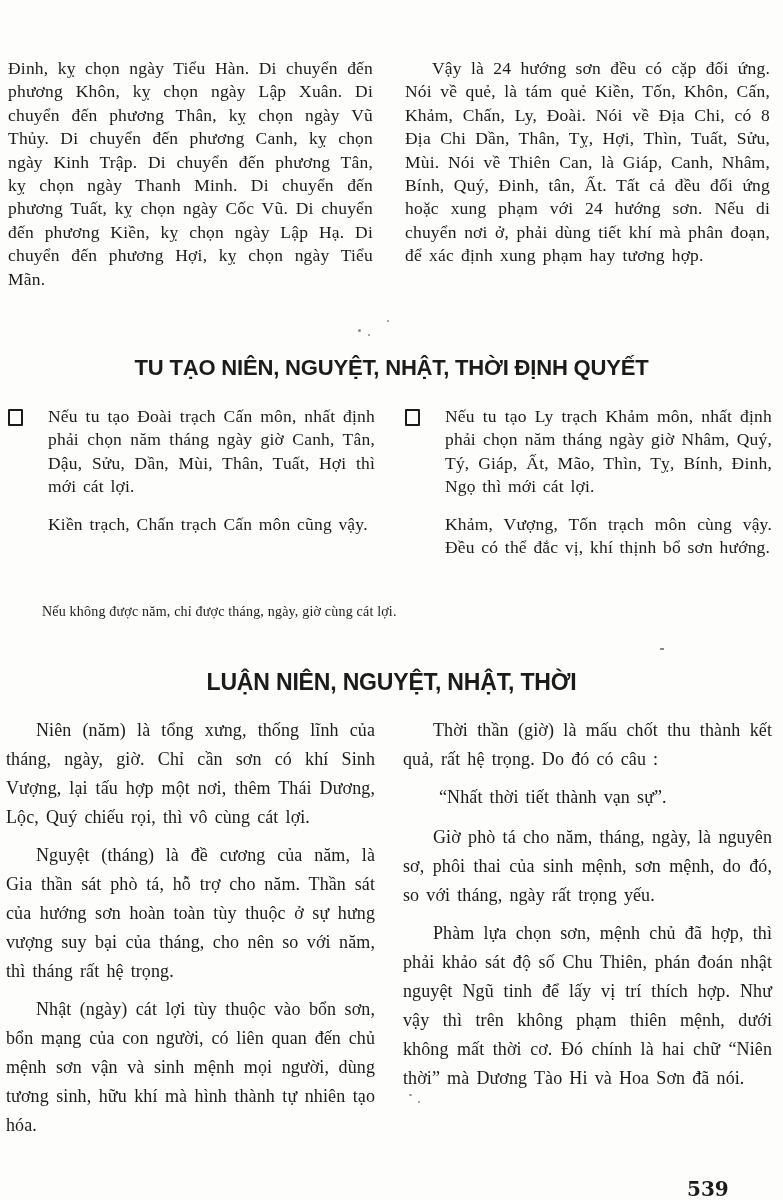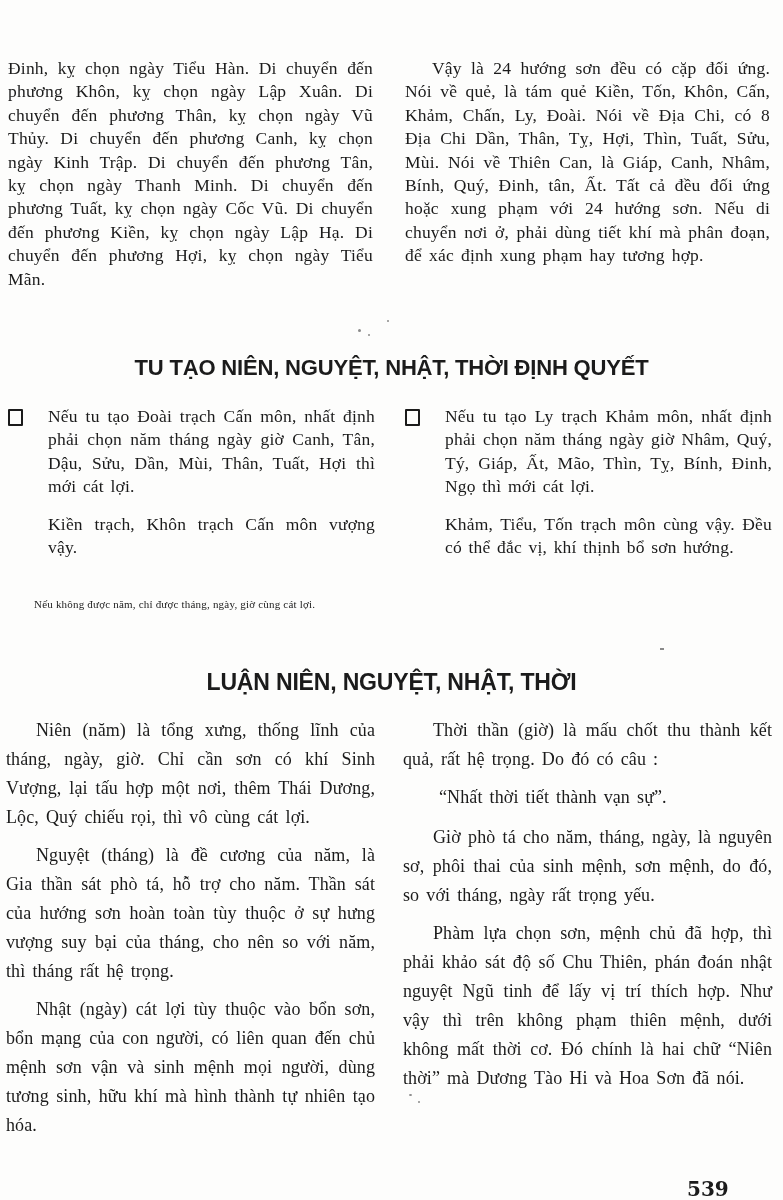--- a/index.html
+++ b/index.html
@@ -53,21 +53,21 @@
     margin:0;
     font-size:17.5px;line-height:23.4px;
     text-align:justify;
     letter-spacing:.2px;
     word-spacing:2px;
   }
   .bullet .bullet-text p + p{margin-top:14px;}
   
   .note-line{
     position:absolute;top:589px;left:30px;width:720px;
-    margin:4px;font-size:11px;line-height:22px;
+    margin:12px;font-size:14px;line-height:22px;
     letter-spacing:.2px;
   }
   
   .lower-block{
     position:absolute;top:716px;left:6px;width:766px;
     display:grid;grid-template-columns:1fr 1fr;column-gap:28px;
   }
   .lower-block p{
     margin:0 0 9px 0;
     font-size:18px;line-height:29px;
@@ -107,30 +107,30 @@
 
   <div class="heading heading-1">TU TẠO NIÊN, NGUYỆT, NHẬT, THỜI ĐỊNH QUYẾT</div>
 
   <div class="bullets">
     <div class="bullet">
       <span class="marker-cell">
         <span class="checkbox"></span>
       </span>
       <div class="bullet-text">
         <p>Nếu tu tạo Đoài trạch Cấn môn, nhất định phải chọn năm tháng ngày giờ Canh, Tân, Dậu, Sửu, Dần, Mùi, Thân, Tuất, Hợi thì mới cát lợi.</p>
-        <p>Kiền trạch, Khôn trạch Cấn môn vượng vậy.</p>
+        <p>Kiền trạch, Chấn trạch Cấn môn cũng vậy.</p>
       </div>
     </div>
     <div class="bullet">
       <span class="marker-cell">
         <span class="checkbox"></span>
       </span>
       <div class="bullet-text">
         <p>Nếu tu tạo Ly trạch Khảm môn, nhất định phải chọn năm tháng ngày giờ Nhâm, Quý, Tý, Giáp, Ất, Mão, Thìn, Tỵ, Bính, Đinh, Ngọ thì mới cát lợi.</p>
-        <p>Khảm, Tiểu, Tốn trạch môn cùng vậy. Đều có thể đắc vị, khí thịnh bổ sơn hướng.</p>
+        <p>Khảm, Vượng, Tốn trạch môn cùng vậy. Đều có thể đắc vị, khí thịnh bổ sơn hướng.</p>
       </div>
     </div>
   </div>
 
   <p class="note-line">Nếu không được năm, chỉ được tháng, ngày, giờ cùng cát lợi.</p>
 
   <div class="heading heading-2">LUẬN NIÊN, NGUYỆT, NHẬT, THỜI</div>
 
   <div class="lower-block">
     <div class="col">

